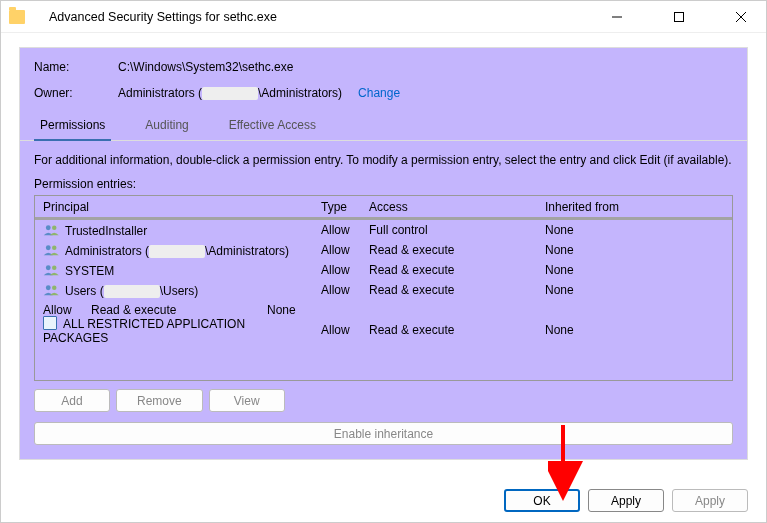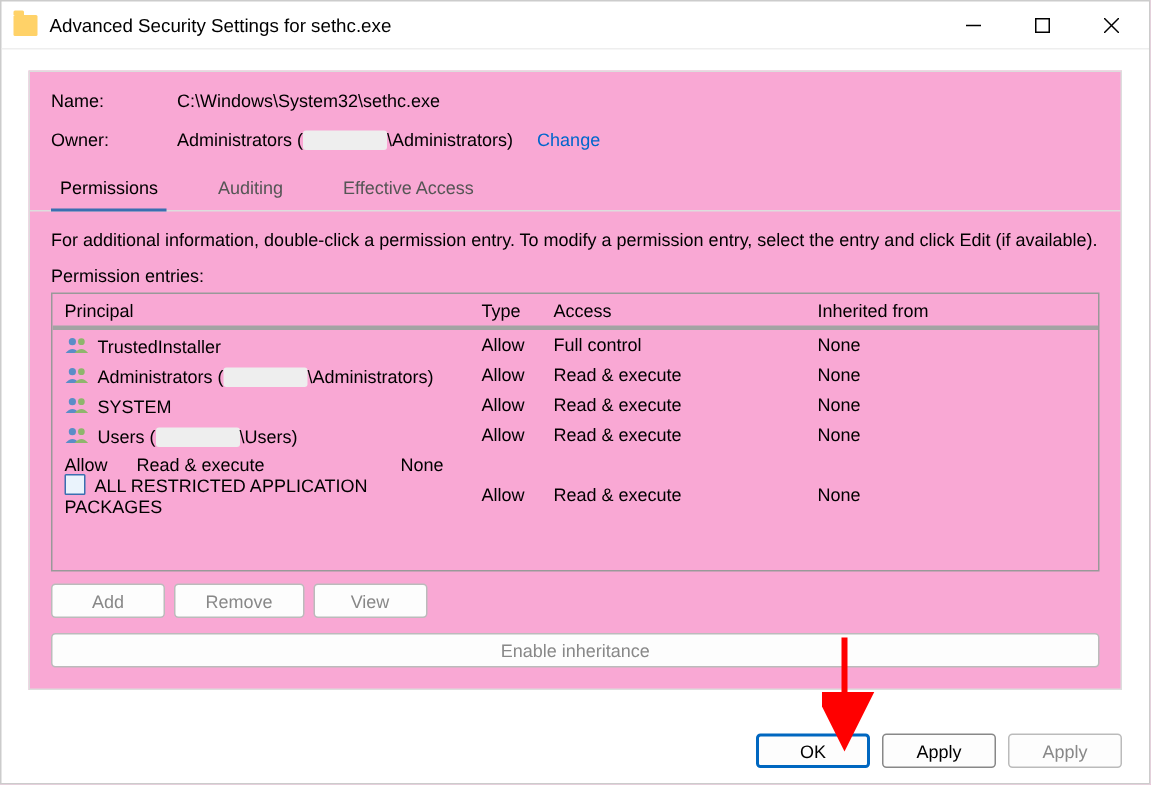--- a/index.html
+++ b/index.html
@@ -14,20 +14,21 @@
     overflow: hidden;
     border: 1px solid #ccc;
     position: relative;
   }
   .titlebar {
     display: flex;
     align-items: center;
     height: 32px;
     padding: 0 2px 0 8px;
     border-bottom: 1px solid #eee;
+    gap: 16px;
   }
   .titlebar .folder-icon {
     width: 16px; height: 14px;
     background: #ffd268;
     border-radius: 1px;
     margin-right: 8px;
     position: relative;
   }
   .titlebar .folder-icon::before {
     content:"";
@@ -42,21 +43,21 @@
     display: flex; align-items: center; justify-content: center;
     color: #000;
   }
   .winbtn svg { width: 10px; height: 10px; }
   .content {
     padding: 14px 18px 0 18px;
   }
   .inner {
     border: 1px solid #ddd;
     padding: 12px 14px 14px 14px;
-    background: #f9a8d4;
+    background: #c4b5fd;
   }
   .row { display: flex; margin-bottom: 12px; }
   .row .label { width: 84px; }
   .linkish { color: #0066cc; margin-left: 16px; }
   .redact {
     display: inline-block;
     background: #eee;
     border-radius: 2px;
     width: 56px; height: 13px;
     vertical-align: -3px;

